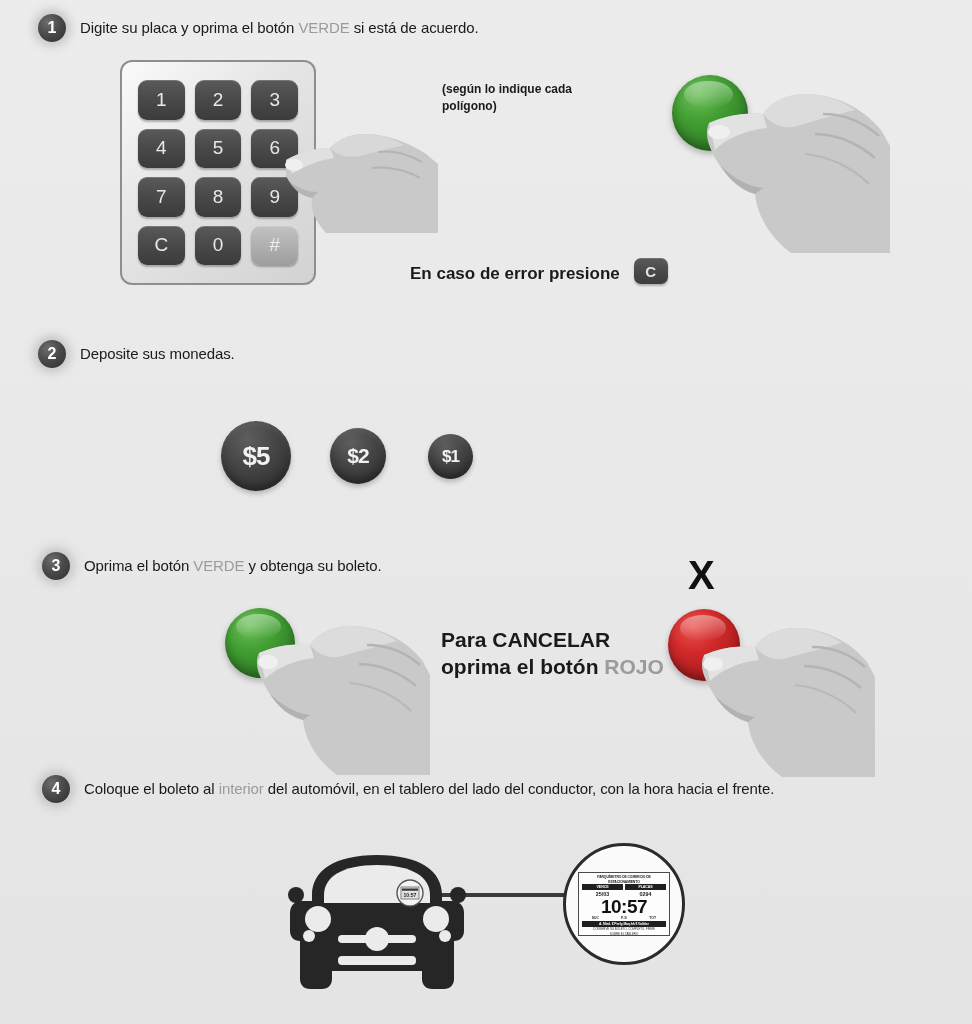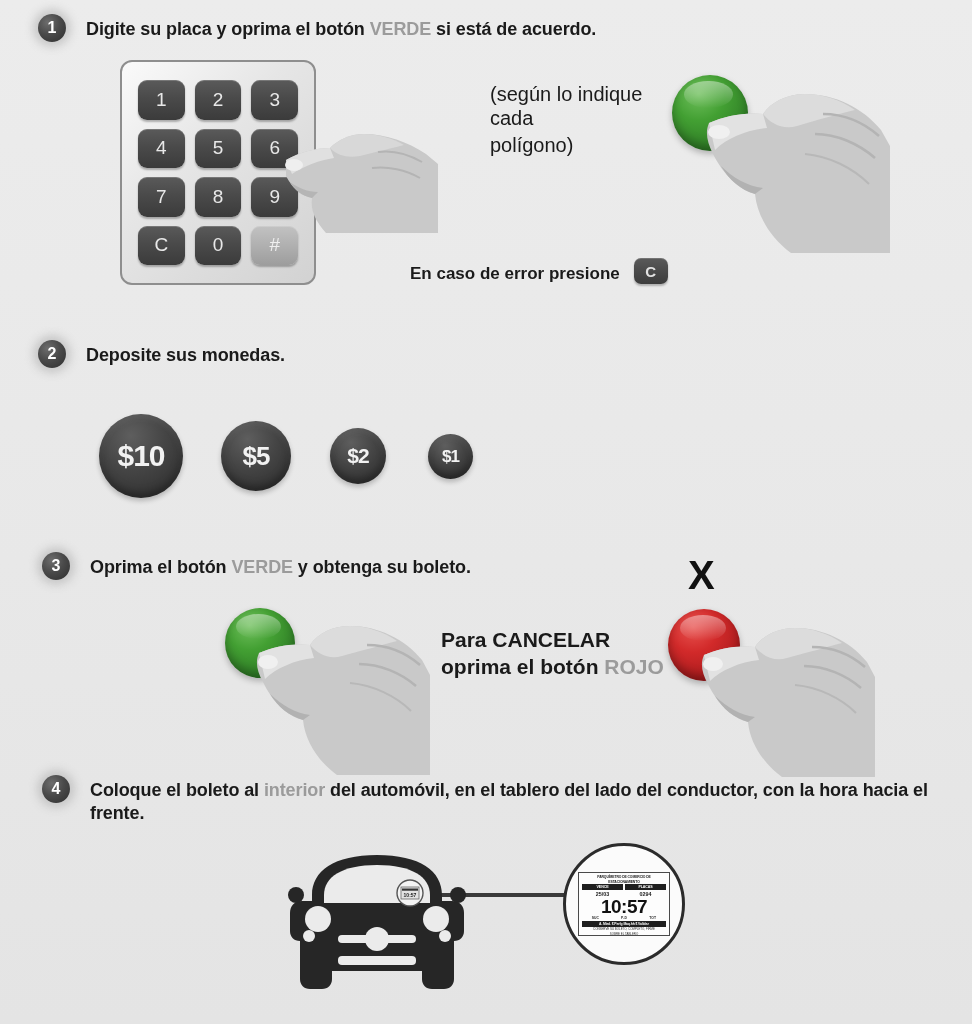--- a/index.html
+++ b/index.html
@@ -38,24 +38,24 @@
     font-size: 16px;
     font-weight: bold;
     display: flex;
     align-items: center;
     justify-content: center;
     flex: 0 0 auto;
     box-shadow: 0 0 9px 5px rgba(190,190,190,0.75);
     line-height: 1;
   }
   .step-text {
-    font-size: 18px;
-    font-weight: bold;
+    font-size: 15px;
+    font-weight: normal;
     line-height: 1.3;
-    padding-left: 20px;
+    padding-left: 14px;
     padding-top: 4px;
     letter-spacing: -0.1px;
   }
   .muted {
     color: #9b9b9b;
   }
 
   
   .keypad {
     position: absolute;
@@ -109,24 +109,23 @@
     font-size: 16.5px;
     line-height: 1.22;
   }
   .note .hdr {
     font-weight: bold;
     font-size: 17.5px;
     display: block;
   }
   .note .sub {
     display: block;
-    font-weight: normal;
-    font-size: 20px;
+    font-weight: bold;
+    font-size: 12px;
     margin-top: 2px;
-    margin-left: 48px;
   }
 
   .inline-line {
     position: absolute;
     font-size: 17px;
     font-weight: bold;
     display: flex;
     align-items: center;
     gap: 14px;
   }
@@ -369,21 +368,20 @@
   <div class="inline-line" style="left:410px; top:258px;align-items:flex-end;">
     <span>En caso de error presione</span>
     <span class="chip-key">C</span>
   </div>
 
   <div class="step-row" style="left:38px; top:340px;">
     <div class="step-badge">2</div>
     <div class="step-text"><span>Deposite sus monedas.</span></div>
   </div>
 
-  <div class="coin" style="left:99px; top:414px; width:84px; height:84px; font-size:30px;">$10</div>
   <div class="coin" style="left:221px; top:421px; width:70px; height:70px; font-size:26px;">$5</div>
   <div class="coin" style="left:330px; top:428px; width:56px; height:56px; font-size:21px;">$2</div>
   <div class="coin" style="left:428px; top:434px; width:45px; height:45px; font-size:17px;">$1</div>
 
   <div class="step-row" style="left:42px; top:552px;">
     <div class="step-badge">3</div>
     <div class="step-text"><span>Oprima el botón </span><span class="muted">VERDE</span><span> y obtenga su boleto.</span></div>
   </div>
 
   <div class="pushbtn green" style="left:225px; top:608px; width:70px; height:70px;">

